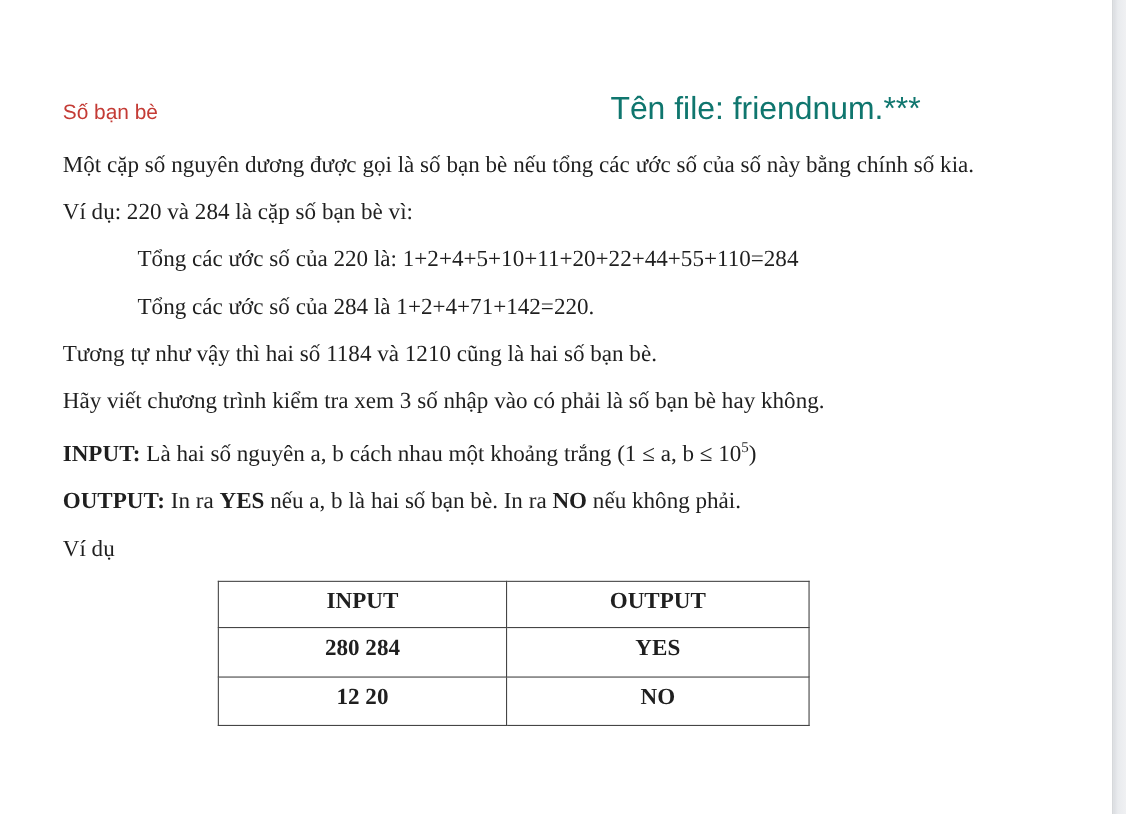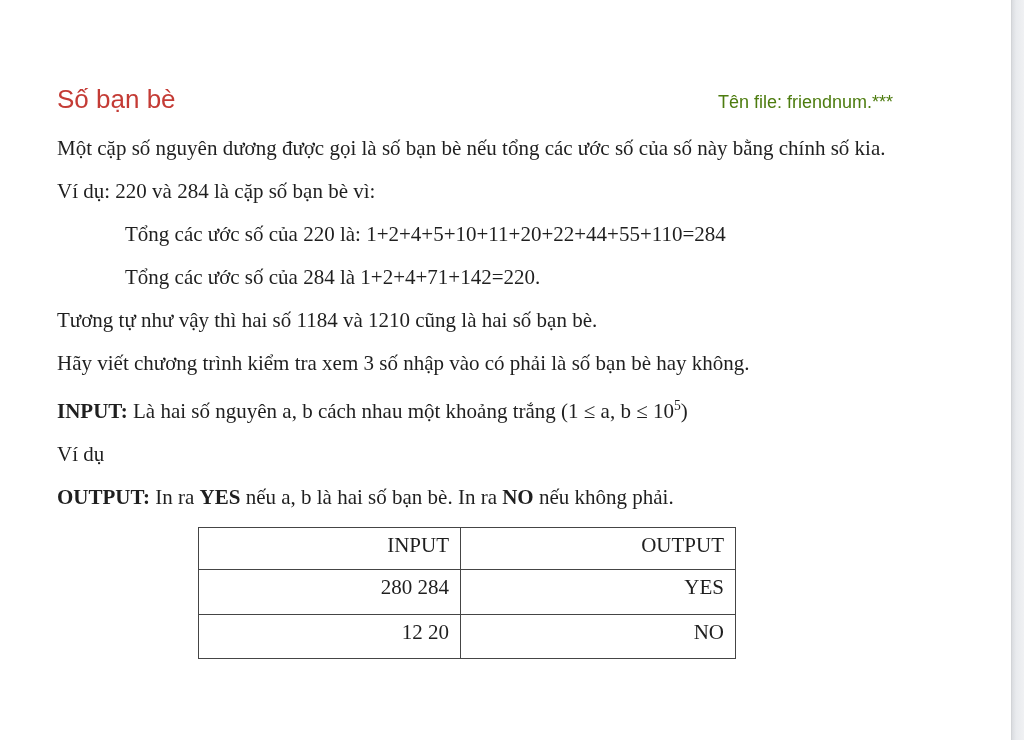--- a/index.html
+++ b/index.html
@@ -22,32 +22,32 @@
     font-family: "Liberation Serif", "DejaVu Serif", serif;
   }
   .doc-header {
     display: flex;
     align-items: baseline;
     margin: 0 0 18px 0;
   }
   .doc-title {
     margin: 0;
     font-family: "Liberation Sans", "DejaVu Sans", sans-serif;
-    font-size: 26px;
+    font-size: 19px;
     line-height: 30px;
     font-weight: normal;
     color: #c43b35;
   }
   .file-label {
     margin-left: auto;
-    margin-right: 54px;
+    margin-right: 110px;
     font-family: "Liberation Sans", "DejaVu Sans", sans-serif;
-    font-size: 18px;
+    font-size: 29px;
     line-height: 30px;
-    color: #4d7c0f;
+    color: #0f766e;
     white-space: nowrap;
   }
   p {
     margin: 0 0 17px 0;
     font-size: 21px;
     line-height: 26px;
   }
   .indent { padding-left: 68px; }
   b { font-weight: bold; }
   sup { font-size: 0.65em; }
@@ -55,22 +55,22 @@
     border-collapse: collapse;
     table-layout: fixed;
     width: 537px;
     margin-left: 141px;
     font-size: 21px;
   }
   table.examples th,
   table.examples td {
     border: 1px solid #454545;
     vertical-align: top;
-    text-align: right;
-    font-weight: normal;
+    text-align: center;
+    font-weight: bold;
     padding: 5px 11px 11px 11px;
     overflow: hidden;
     margin-left: 28px;
   }
   table.examples col.c1 { width: 262px; }
   table.examples col.c2 { width: 275px; }
   tr.row-header  { height: 42px; }
   tr.row-data-1  { height: 45px; }
   tr.row-data-2  { height: 44px; padding-left: 35px; }
   .edge-strip {
@@ -101,23 +101,23 @@
   <p class="indent">Tổng các ước số của 220 là: 1+2+4+5+10+11+20+22+44+55+110=284</p>
 
   <p class="indent">Tổng các ước số của 284 là 1+2+4+71+142=220.</p>
 
   <p>Tương tự như vậy thì hai số 1184 và 1210 cũng là hai số bạn bè.</p>
 
   <p>Hãy viết chương trình kiểm tra xem 3 số nhập vào có phải là số bạn bè hay không.</p>
 
   <p><b>INPUT:</b><span> Là hai số nguyên a, b cách nhau một khoảng trắng (1 ≤ a, b ≤ 10</span><sup>5</sup><span>)</span></p>
 
+  <p><b>OUTPUT:</b><span> In ra </span><b>YES</b><span> nếu a, b là hai số bạn bè. In ra </span><b>NO</b><span> nếu không phải.</span></p>
+
   <p>Ví dụ</p>
-
-  <p><b>OUTPUT:</b><span> In ra </span><b>YES</b><span> nếu a, b là hai số bạn bè. In ra </span><b>NO</b><span> nếu không phải.</span></p>
 
   <table class="examples">
     <colgroup>
         <col class="c1">
         <col class="c2">
       </colgroup>
     <tbody>
       <tr class="row-header">
         <th>INPUT</th>
         <th>OUTPUT</th>

